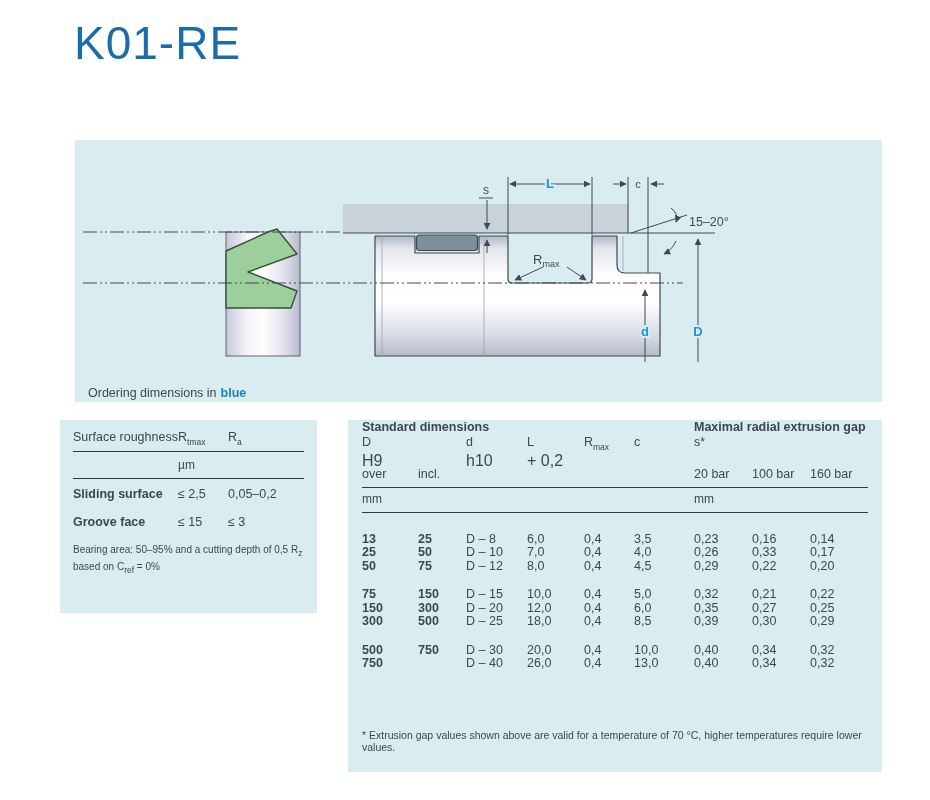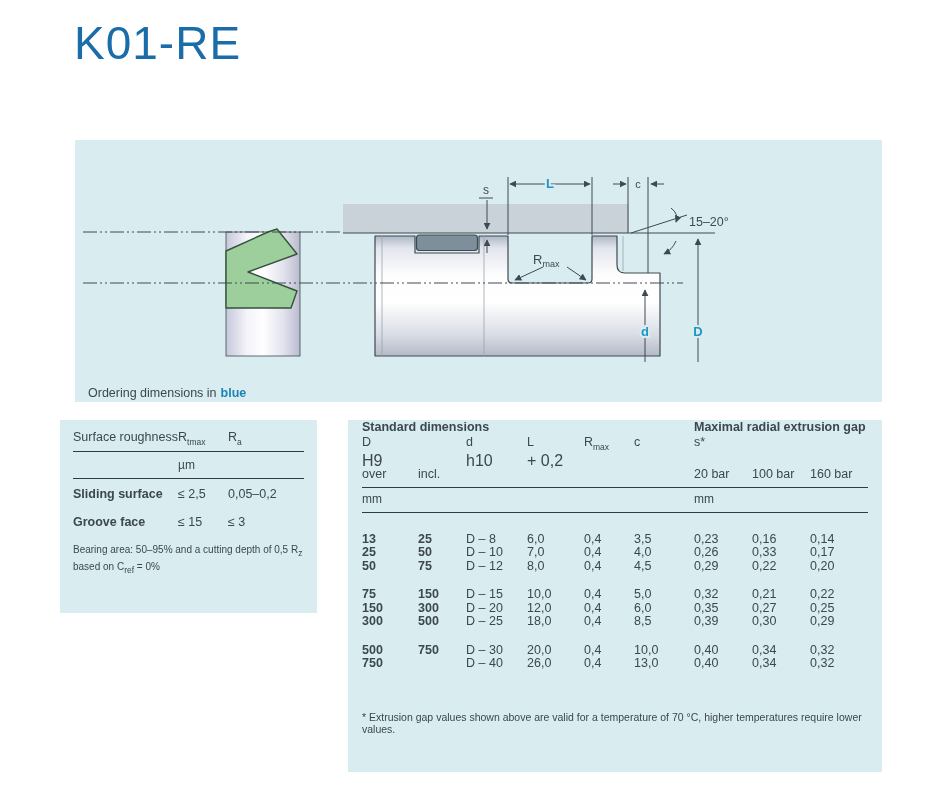--- a/index.html
+++ b/index.html
@@ -40,21 +40,21 @@
   .d-titles .left{grid-column:1 / 7;}
   .d-titles .right{grid-column:7 / 10;}
   .d-symrow{font-size:12.5px;line-height:14px;}
   .d-tolrow{font-size:16px;line-height:13px;}
   .d-overrow{font-size:12.5px;line-height:15px;margin-bottom:5px;}
   .d-unitrow{font-size:12px;line-height:15px;margin:4px 0 5px 0;}
   .t-body{margin-top:20px;}
   .t-group{margin-bottom:15px;}
   .t-row{display:grid;grid-template-columns:56px 48px 61px 57px 50px 60px 58px 58px 58px;font-size:12.5px;line-height:13.5px;}
   .t-cell.bold{font-weight:700;}
-  .d-foot{position:absolute;left:14px;right:10px;bottom:29px;font-size:10.5px;color:#3c474e;}
+  .d-foot{position:absolute;left:14px;right:10px;bottom:11px;font-size:10.5px;color:#3c474e;}
 
   svg text{font-family:"Liberation Sans","DejaVu Sans",sans-serif;}
   .svg-dark{fill:#3e4a51;font-size:12px;}
   .svg-blue{fill:#2196c4;font-weight:700;font-size:13px;paint-order:stroke;stroke:#d9edf1;stroke-width:4px;}
   .svg-halo{paint-order:stroke;stroke:#d9edf1;stroke-width:4px;}
 </style>
 </head>
 <body>
 
 <div class="title">K01-RE</div>

